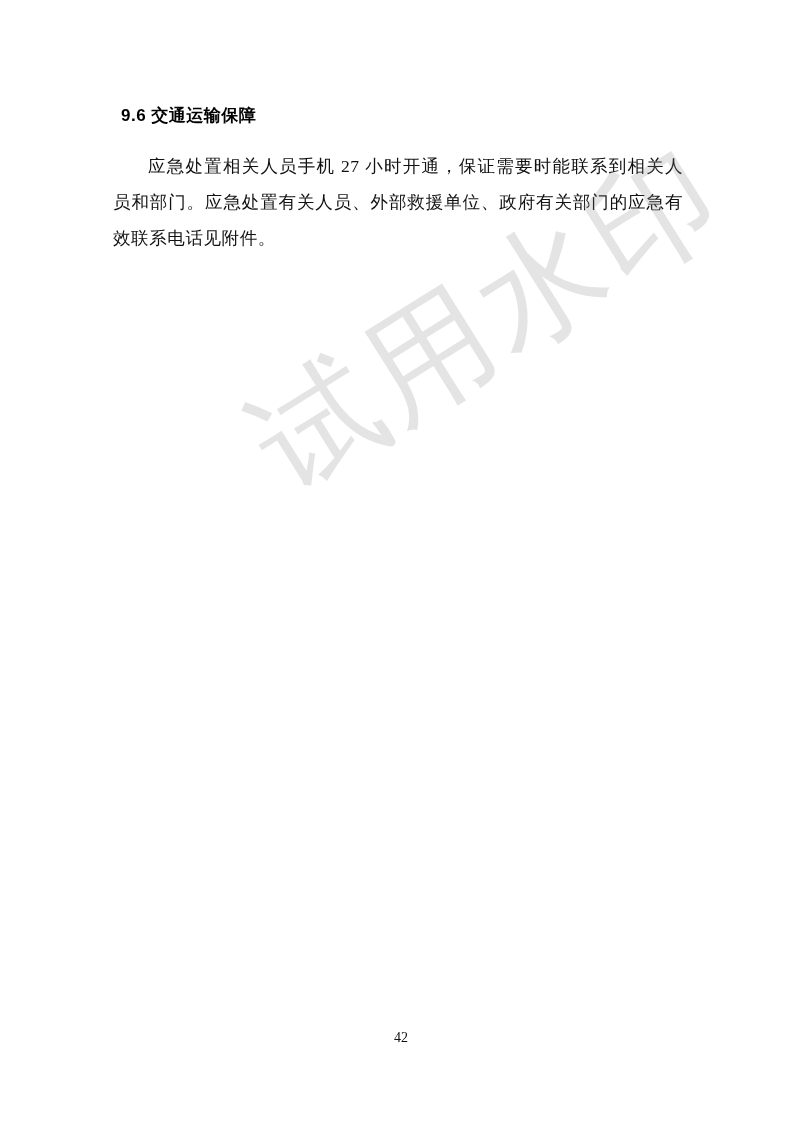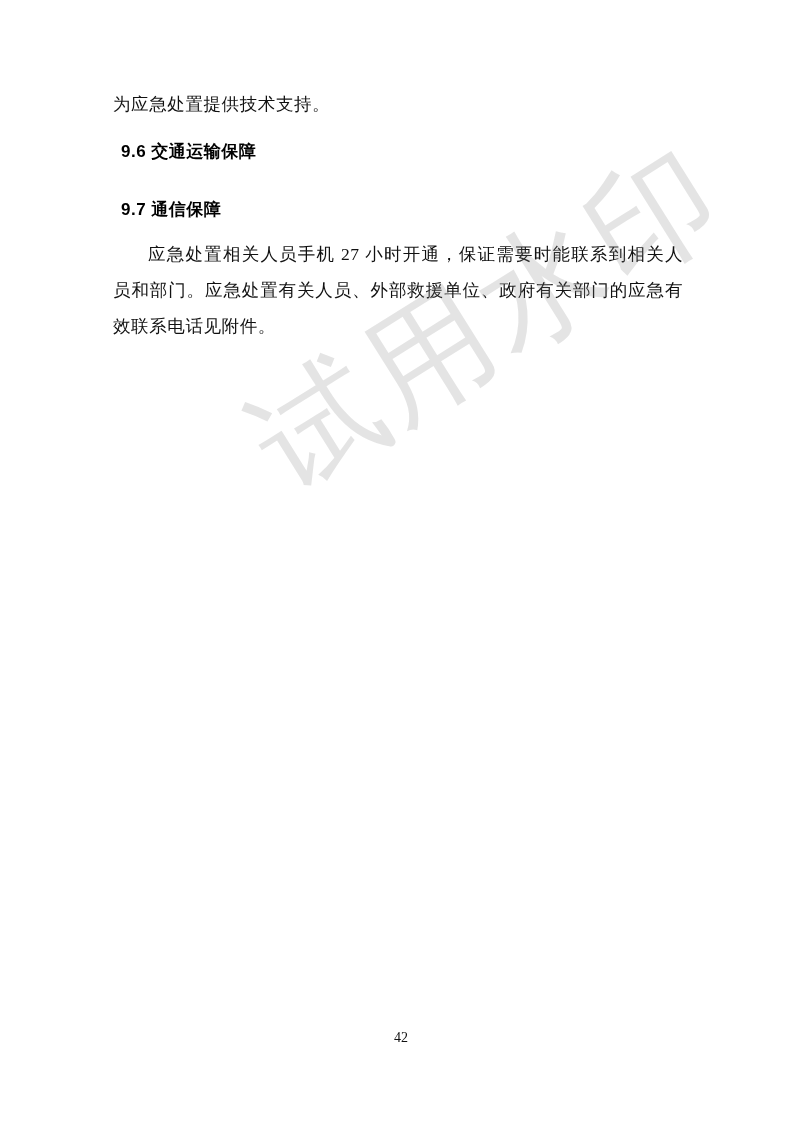--- a/index.html
+++ b/index.html
@@ -83,30 +83,28 @@
     margin-left: 8px;
   }
 </style>
 </head>
 <body>
 
 <div class="page">
 
   <div class="content">
 
-    <p class="para">为应急处置提供技术支持。</p>
 
     <div class="gap-sm"></div>
 
     <h2 class="heading">9.6 交通运输保障</h2>
 
 
     <div class="gap-md"></div>
 
-    <h2 class="heading">9.7 通信保障</h2>
 
     <p class="para indent">应急处置相关人员手机 27 小时开通，保证需要时能联系到相关人员和部门。应急处置有关人员、外部救援单位、政府有关部门的应急有效联系电话见附件。</p>
 
   </div>
 
   <div class="watermark">
     <span>试用水印</span>
   </div>
 
   <div class="page-number">42</div>

